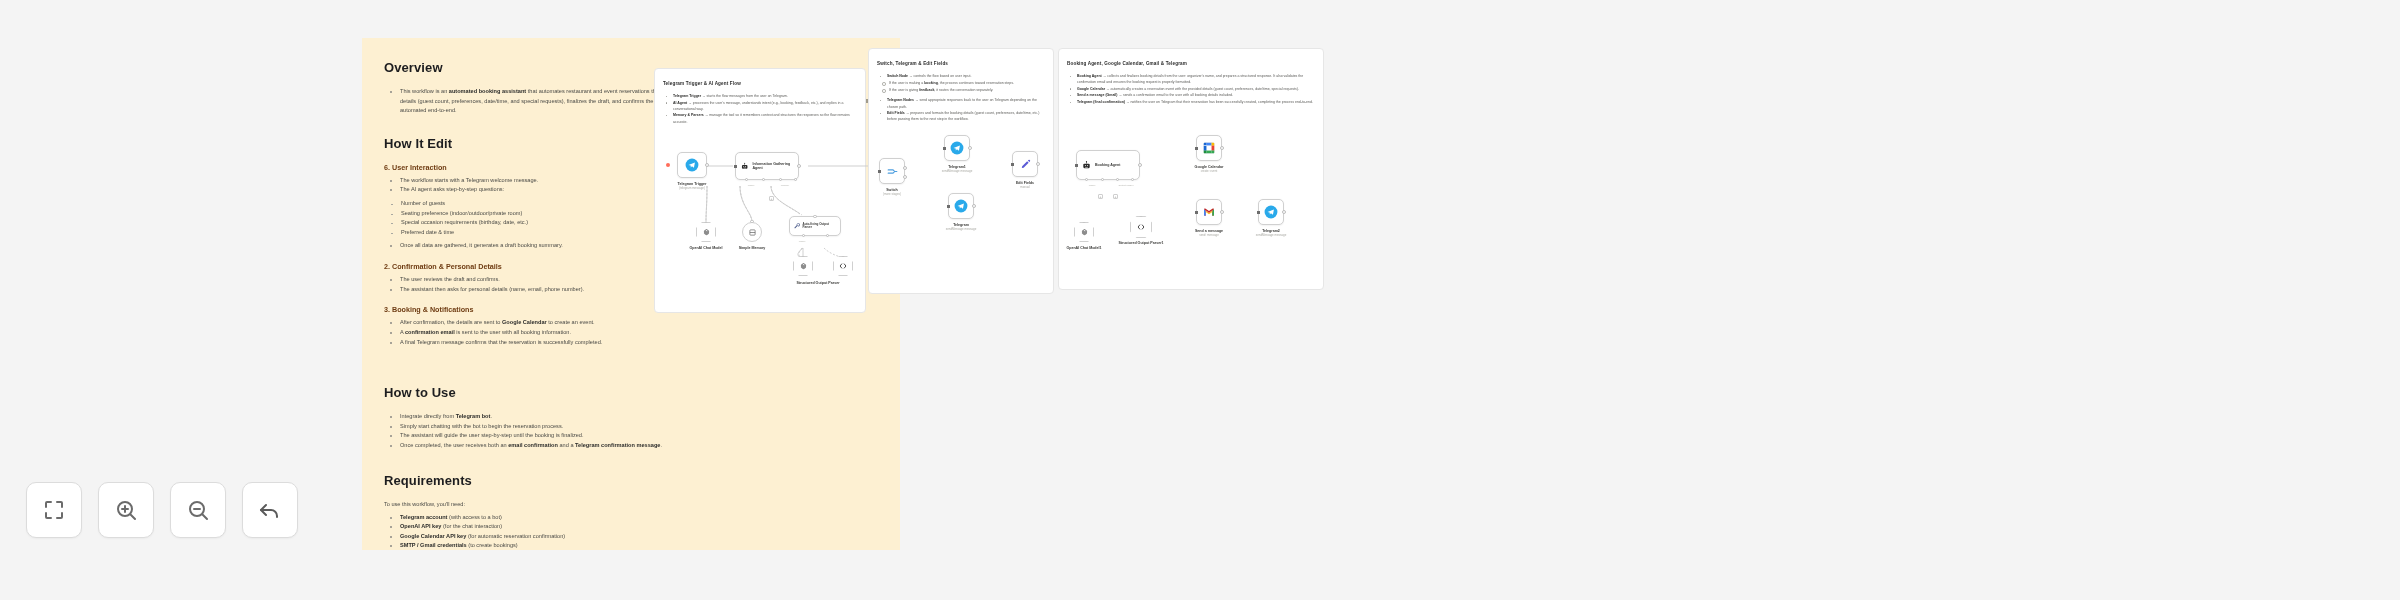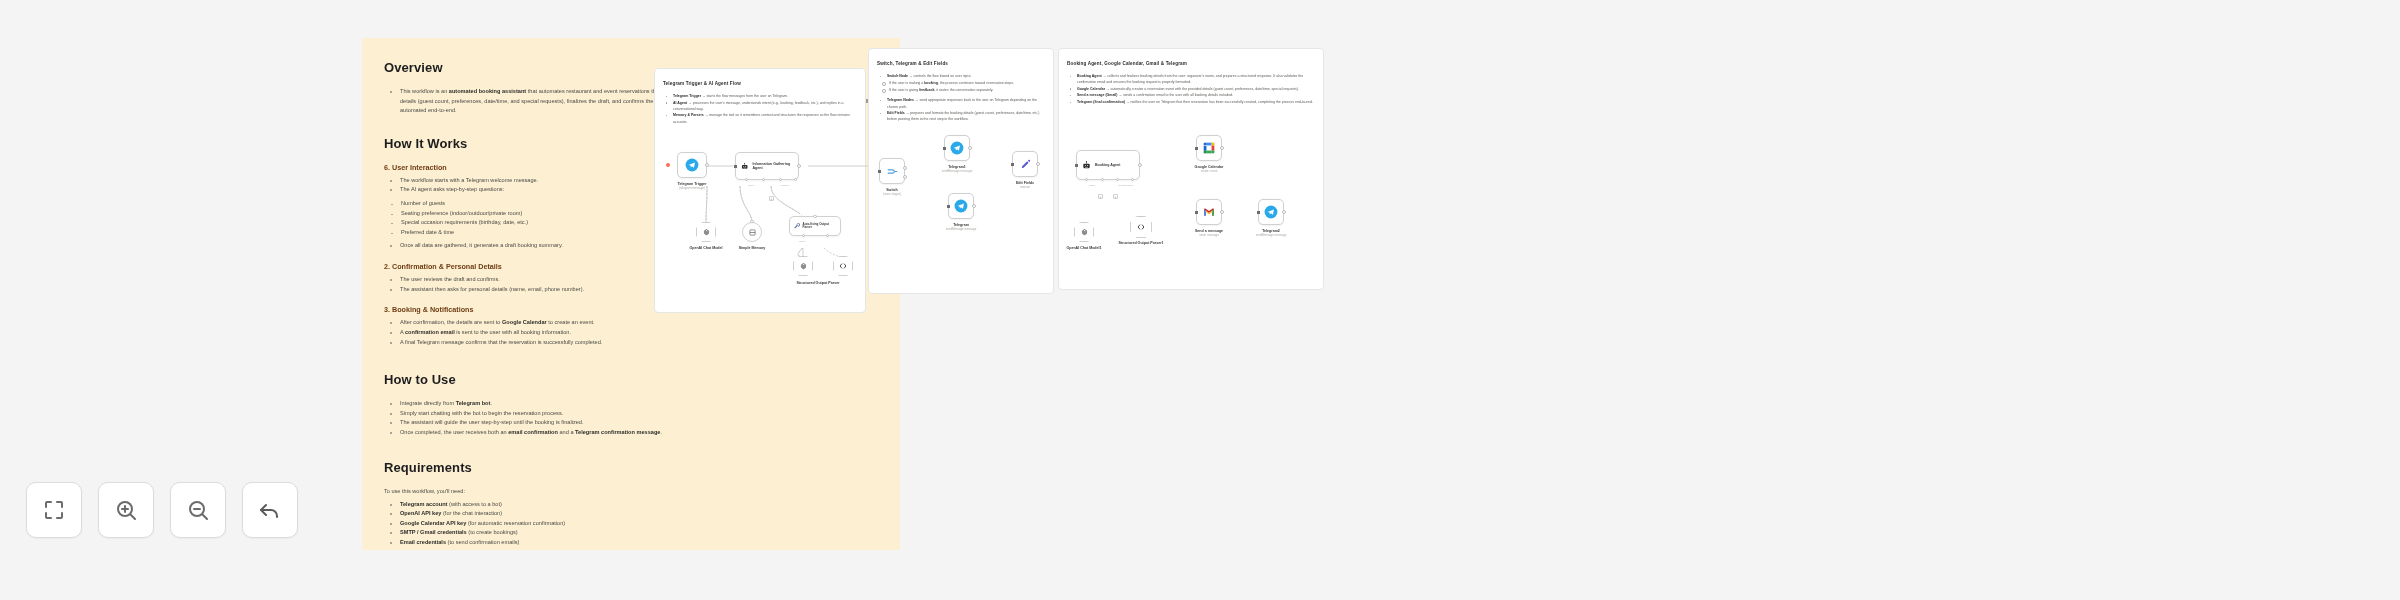--- a/index.html
+++ b/index.html
@@ -154,21 +154,21 @@
 
 <div id="canvas">
 
   <div class="doc-note">
 
     <h2>Overview</h2>
     <ul>
       <li>This workflow is an <b>automated booking assistant</b> that automates restaurant and event reservations through <b>Telegram</b>. It interacts with the user in natural conversation, asks the booking details (guest count, preferences, date/time, and special requests), finalizes the draft, and confirms the reservation by storing it in <b>Google Calendar</b> and sending an <b>email confirmation</b>. Fully automated end-to-end.</li>
     </ul>
 
-    <h2 style="margin-top:20px;">How It Works</h2>
+    <h2 style="margin-top:20px;">How It Edit</h2>
 
     <h3>6. User Interaction</h3>
     <ul>
       <li>The workflow starts with a Telegram welcome message.</li>
       <li>The AI agent asks step-by-step questions:</li>
     </ul>
     <ul class="l3">
       <li>Number of guests</li>
       <li>Seating preference (indoor/outdoor/private room)</li>
       <li>Special occasion requirements (birthday, date, etc.)</li>
@@ -184,21 +184,21 @@
       <li>The assistant then asks for personal details (name, email, phone number).</li>
     </ul>
 
     <h3>3. Booking &amp; Notifications</h3>
     <ul>
       <li>After confirmation, the details are sent to <b>Google Calendar</b> to create an event.</li>
       <li>A <b>confirmation email</b> is sent to the user with all booking information.</li>
       <li>A final Telegram message confirms that the reservation is successfully completed.</li>
     </ul>
 
-    <h2 style="margin-top:25px;">How to Use</h2>
+    <h2 style="margin-top:38px;">How to Use</h2>
     <ul>
       <li>Integrate directly from <b>Telegram bot</b>.</li>
       <li>Simply start chatting with the bot to begin the reservation process.</li>
       <li>The assistant will guide the user step-by-step until the booking is finalized.</li>
       <li>Once completed, the user receives both an <b>email confirmation</b> and a <b>Telegram confirmation message</b>.</li>
     </ul>
 
     <h2 style="margin-top:22px;">Requirements</h2>
     <p class="lead">To use this workflow, you'll need:</p>
     <ul>

